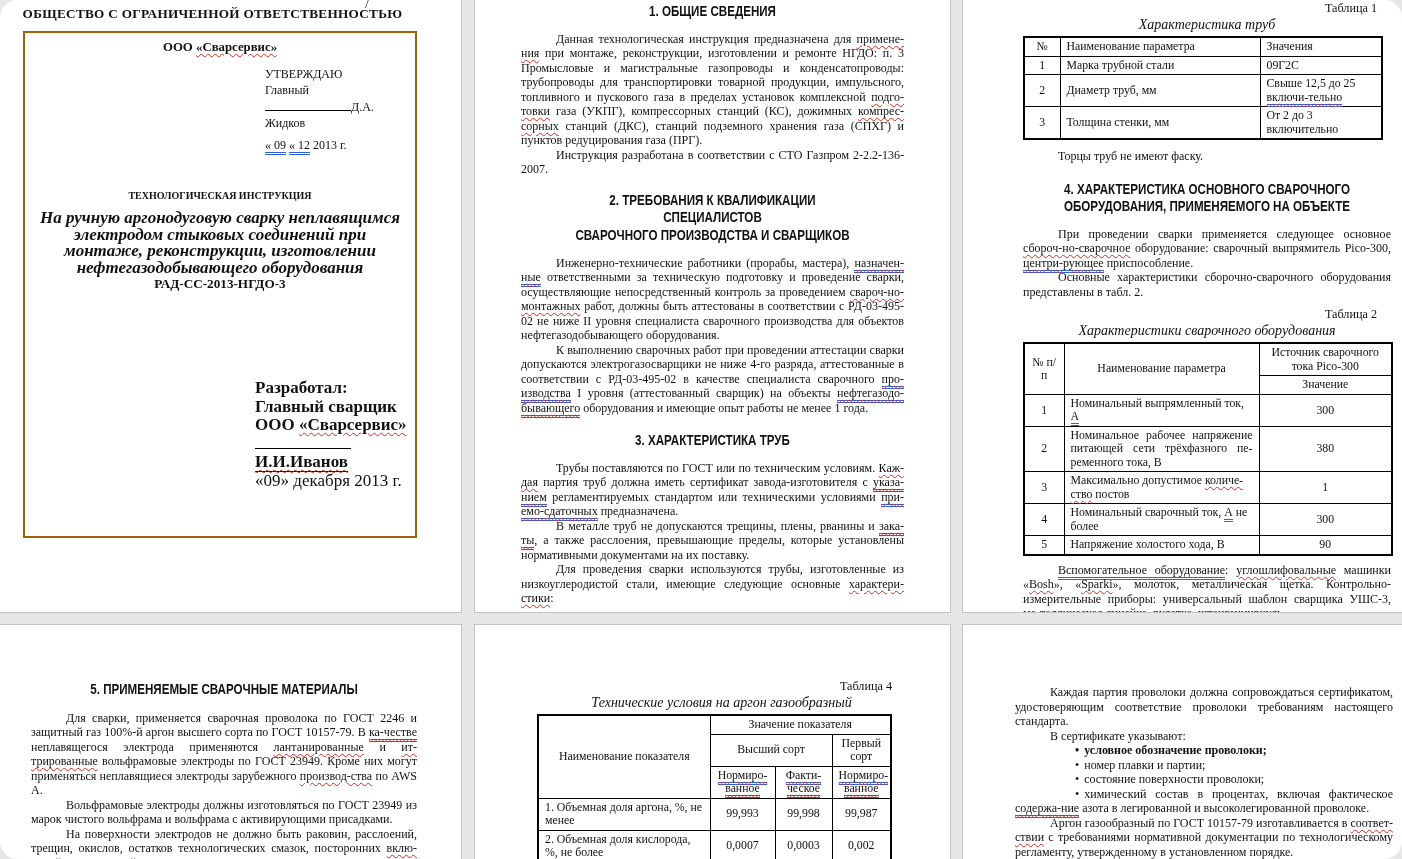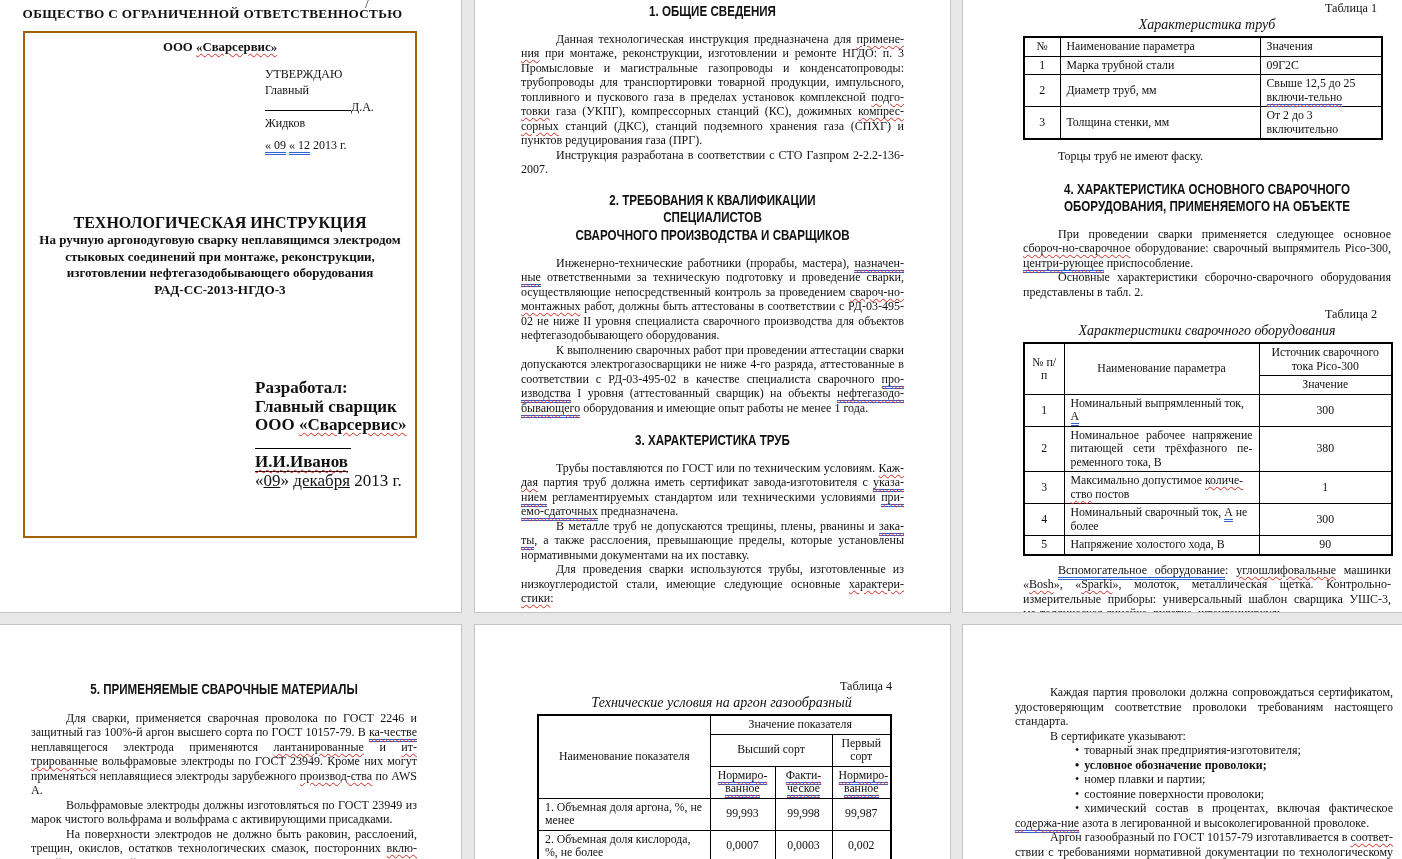--- a/index.html
+++ b/index.html
@@ -1,55 +1,55 @@
 <!DOCTYPE html>
 <html><head>
 <meta charset="utf-8">
 <style>
   html,body{margin:0;padding:0;background:#e7e7e7;}
   #screen{position:relative;width:1402px;height:859px;background:#e7e7e7;overflow:hidden;
-          font-family:"Liberation Serif","DejaVu Serif",serif;color:#111;}
+          font-family:"Liberation Serif","DejaVu Serif",serif;color:#111;border-radius:18px;}
   .page{position:absolute;background:#fff;border:1px solid #c3c3c3;box-sizing:border-box;overflow:hidden;}
 
   
   .h{font-family:"Liberation Sans","DejaVu Sans",sans-serif;font-weight:700;text-align:center;
      font-size:14.5px;line-height:1.22;transform:scaleX(.8);transform-origin:center;}
 
   
   .para{font-size:12px;line-height:14.5px;text-align:justify;text-indent:35px;margin:0;}
 
   
   .m-r{text-decoration-line:underline;text-decoration-style:wavy;text-decoration-color:#d42a1e;
        text-decoration-thickness:1px;text-underline-offset:2px;}
   .m-b{border-bottom:3px double #2e64d8;}
   .m-rb{text-decoration-line:underline;text-decoration-style:wavy;text-decoration-color:#d42a1e;
         text-decoration-thickness:1px;text-underline-offset:2px;border-bottom:3px double #2e64d8;}
-  .m-u{text-decoration:underline;margin-top:11px;}
+  .m-u{margin-top:11px;}
   .m-ru{text-decoration-line:underline;text-decoration-style:wavy;text-decoration-color:#d42a1e;
         text-decoration-thickness:1px;text-underline-offset:2px;border-bottom:1px solid #000;}
 
   
   .tbl-label{text-align:right;font-size:12.2px;padding-right:14px;}
   .tbl-caption{text-align:center;font-style:italic;font-size:14px;margin:1px 0 3px;}
   table.doc{border-collapse:collapse;border:2px solid #000;font-size:11.8px;line-height:13.5px;table-layout:fixed;}
   table.doc td{border:1px solid #000;padding:2px 6px;vertical-align:middle;}
   .c{text-align:center;}
 
   
   .p1-org{position:absolute;top:11px;left:0;width:455px;text-align:center;font-weight:700;font-size:13.2px;letter-spacing:.3px;}
   .p1-slash{position:absolute;top:1px;left:380px;font-size:13px;}
   .p1-box{position:absolute;left:38px;top:36px;width:390px;height:503px;border:2px solid #a16207;}
   .p1-company{position:absolute;top:7px;left:0;width:100%;text-align:center;font-weight:700;font-size:12.8px;}
   .p1-approve{position:absolute;left:240px;top:33px;font-size:12px;line-height:16px;}
   .sigline{display:inline-block;width:86px;height:12px;border-bottom:1px solid #000;}
   .sigline2{display:inline-block;width:96px;height:12px;border-bottom:1px solid #000;}
   .appr-date{margin-top:6px;}
   .p1-titles{position:absolute;top:157px;left:8px;right:8px;text-align:center;}
-  .p1-doctitle{font-weight:700;font-size:16px;margin-top:24px;}
-  .p1-subtitle{font-weight:700;font-size:13px;line-height:16.5px;margin-top:0;}
+  .p1-doctitle{font-weight:700;font-size:10px;}
+  .p1-subtitle{font-weight:700;font-style:italic;font-size:17px;line-height:16.5px;margin-top:9px;}
   .p1-code{font-weight:700;font-size:13.2px;}
   .p1-dev{position:absolute;left:230px;top:346px;font-size:17px;line-height:18.5px;font-weight:700;}
   .p1-dev .dev-date{font-weight:400;}
 
   .bullet{display:inline-block;margin-right:5px;}
 </style>
 </head>
 <body>
 
 <div id="screen">
@@ -222,21 +222,20 @@
         <td class="c">0,002</td>
       </tr>
 
     </tbody>
       </table>
   </div>
 
   <div class="page" style="left:962px;top:624px;width:478px;height:260px;padding:0 46px 0 52px;">
     <p class="para" style="margin-top:60px;">Каждая партия проволоки должна сопровождаться сертификатом, удостоверяющим соответствие проволоки требованиям настоящего стандарта.</p>
     <p class="para">В сертификате указывают:</p>
-    <div class="para" style="text-indent:30px;"><span class="bullet">•</span><span>товарный знак предприятия-изготовителя;</span></div>
     <div class="para" style="text-indent:30px;font-weight:bold;"><span class="bullet">•</span><span>условное обозначение проволоки;</span></div>
     <div class="para" style="text-indent:30px;"><span class="bullet">•</span><span>номер плавки и партии;</span></div>
     <div class="para" style="text-indent:30px;"><span class="bullet">•</span><span>состояние поверхности проволоки;</span></div>
     <div class="para" style="text-indent:30px;"><span class="bullet">•</span><span><span>химический состав в процентах, включая фактическое </span><span class="m-rb">содержа-ние</span><span> азота в легированной и высоколегированной проволоке.</span></span></div>
     <p class="para"><span>Аргон газообразный по ГОСТ 10157-79 изготавливается в </span><span class="m-r">соответ-ствии</span><span> с требованиями нормативной документации по технологическому регламенту, утвержденному в установленном порядке.</span></p>
   </div>
 
 </div>
 
 </body></html>

